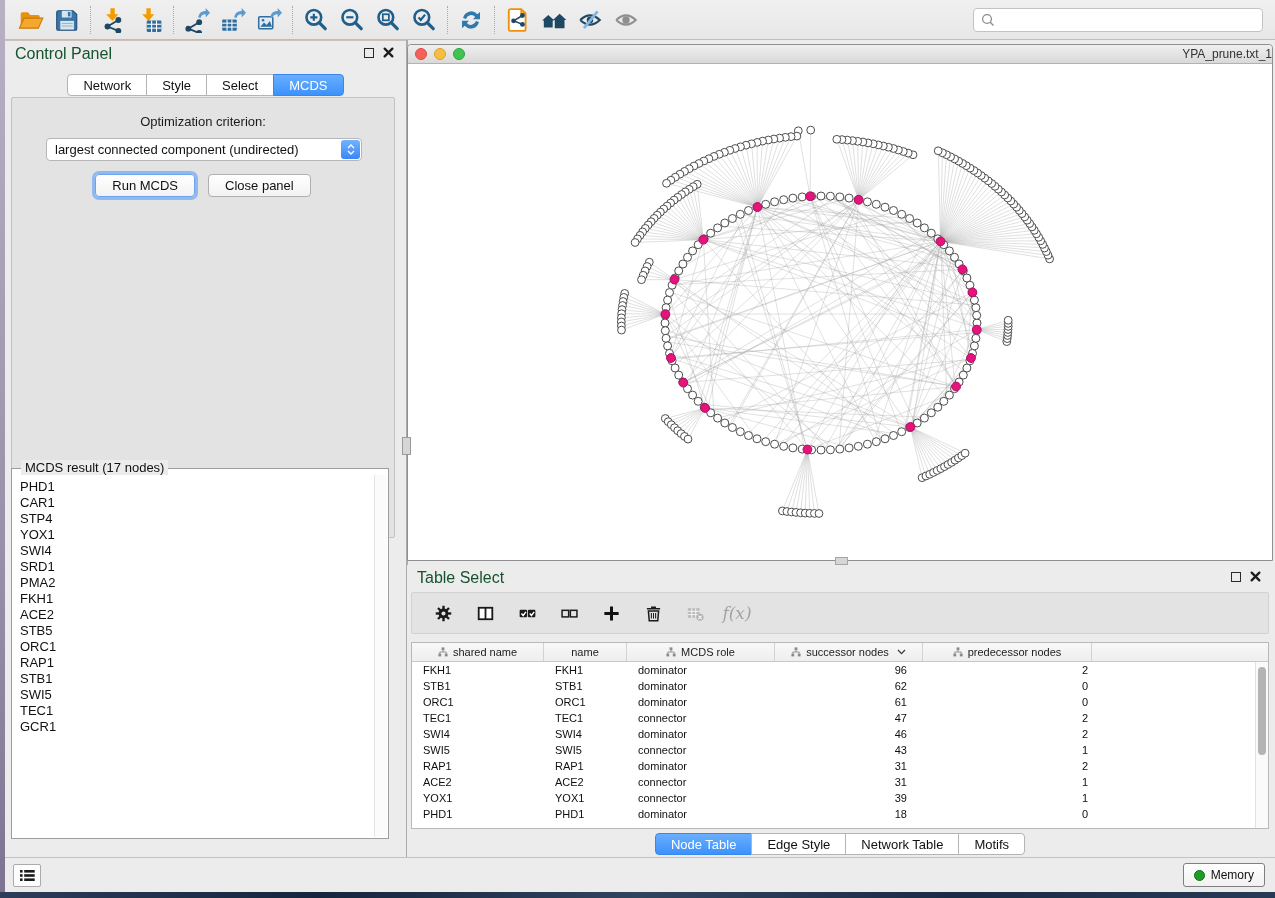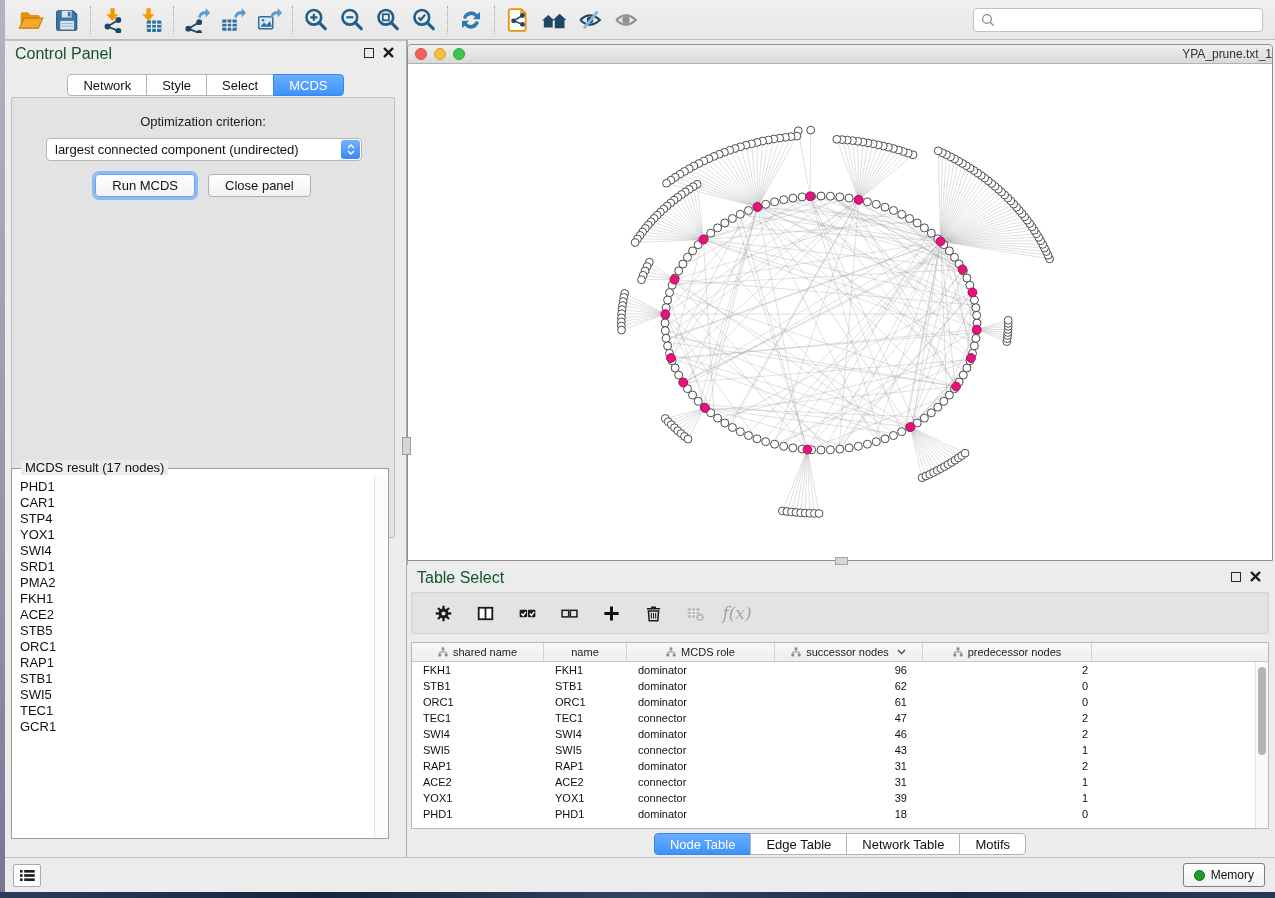--- a/index.html
+++ b/index.html
@@ -1179,21 +1179,21 @@
             <div class="dcell r" style="width: 169px; padding-right: 4px;">0</div>
           </div>
         </div>
       <div class="tbl-scroll">
         <div class="tbl-thumb"></div>
       </div>
     </div>
 
     <div class="tpanel-tabs" id="tp-tabs">
         <div class="seg-tab active">Node Table</div>
-        <div class="seg-tab">Edge Table</div>
+        <div class="seg-tab">Edge Style</div>
         <div class="seg-tab">Network Table</div>
         <div class="seg-tab">Motifs</div>
       </div>
   </div>
 
   <div class="statusbar">
     <span class="list-btn">
       <svg viewBox="0 0 15 13">
         <g fill="#1a1a1a">
             <rect x="0" y="1" width="2.6" height="2.6"></rect>

